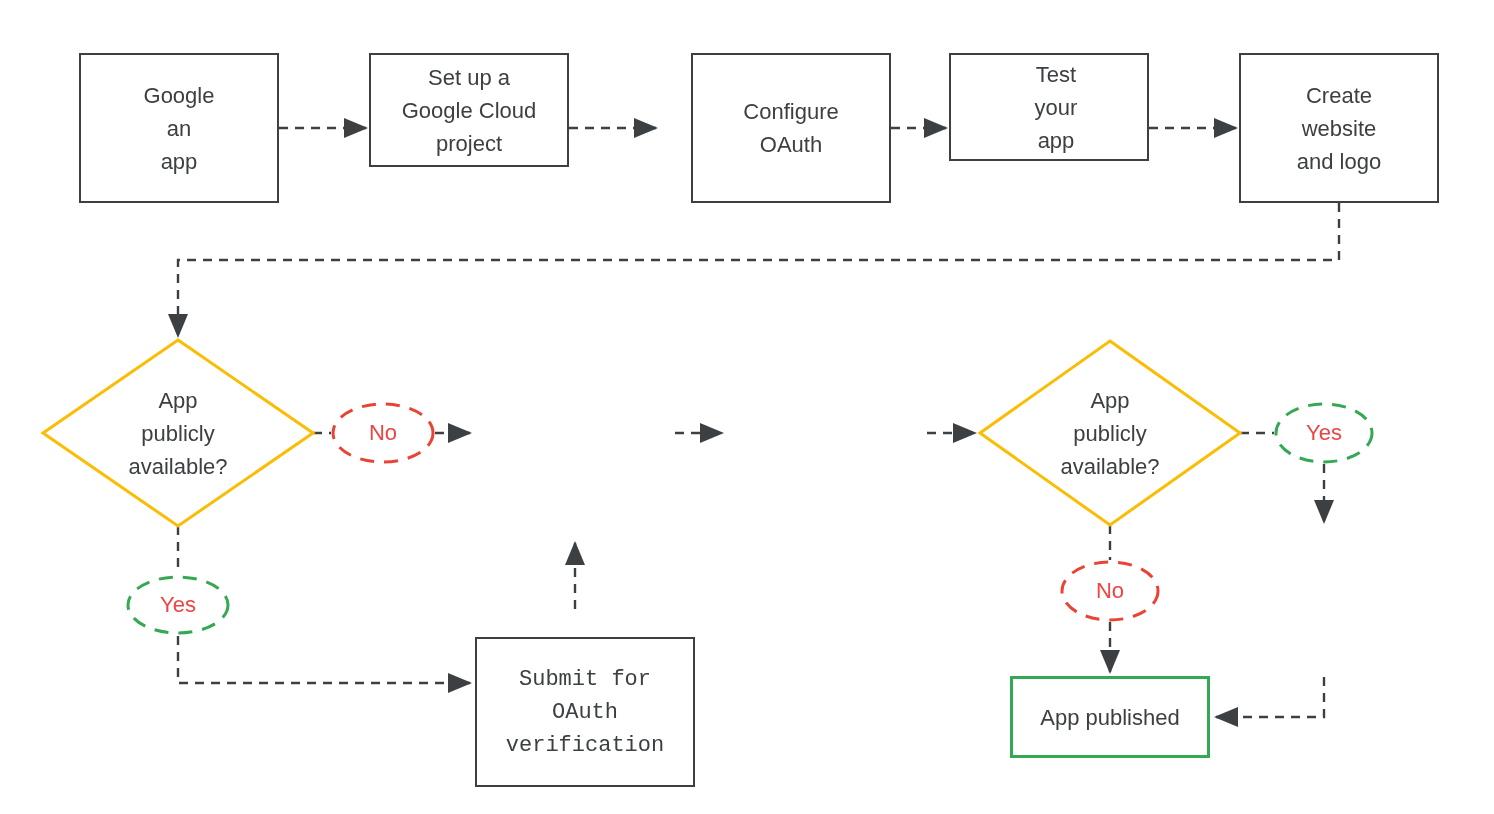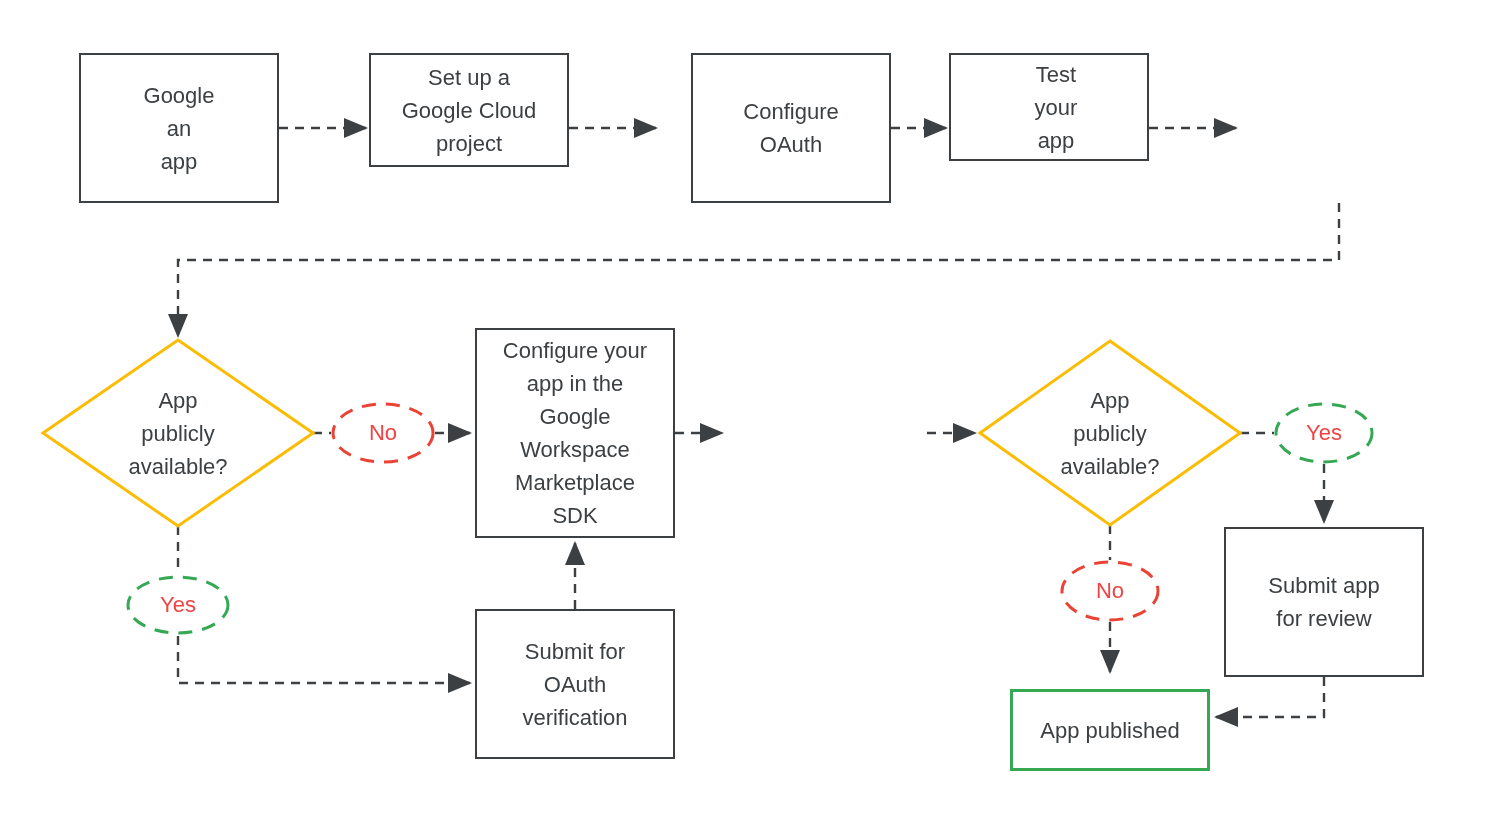--- a/index.html
+++ b/index.html
@@ -104,39 +104,32 @@
   </div>
   <div class="node" style="left:659px;top:53px;width:200px;height:150px;margin-left:32px;">
     <span class="lbl">Configure
 OAuth</span>
   </div>
   <div class="node" style="left:949px;top:53px;width:200px;height:108px;padding-left:14px;">
     <span class="lbl">Test
 your
 app</span>
   </div>
+  <div class="node" style="left:1239px;top:53px;width:200px;height:150px;">
+    <span class="lbl">Create
+website
+and logo</span>
+  </div>
 
-  <div class="node" style="left:475px;top:328px;width:200px;height:210px;">
-    <span class="lbl">Configure your
-app in the
-Google
-Workspace
-Marketplace
-SDK</span>
-  </div>
-  <div class="node" style="left:475px;top:609px;width:200px;height:150px;">
+  <div class="node" style="left:475px;top:637px;width:220px;height:150px;font-family:Liberation Mono, monospace;">
     <span class="lbl">Submit for
 OAuth
 verification</span>
   </div>
-  <div class="node" style="left:1224px;top:527px;width:200px;height:150px;">
-    <span class="lbl">Submit app
-for review</span>
-  </div>
-  <div class="node published" style="left:1010px;top:676px;width:200px;height:82px;margin-top:13px;">
+  <div class="node published" style="left:1010px;top:676px;width:200px;height:82px;">
     <span class="lbl">App published</span>
   </div>
 
   <div class="overlay" style="left:78px;top:340px;width:200px;height:186px;">
     <span class="lbl">App
 publicly
 available?</span>
   </div>
   <div class="overlay" style="left:1010px;top:340px;width:200px;height:186px;">
     <span class="lbl">App

